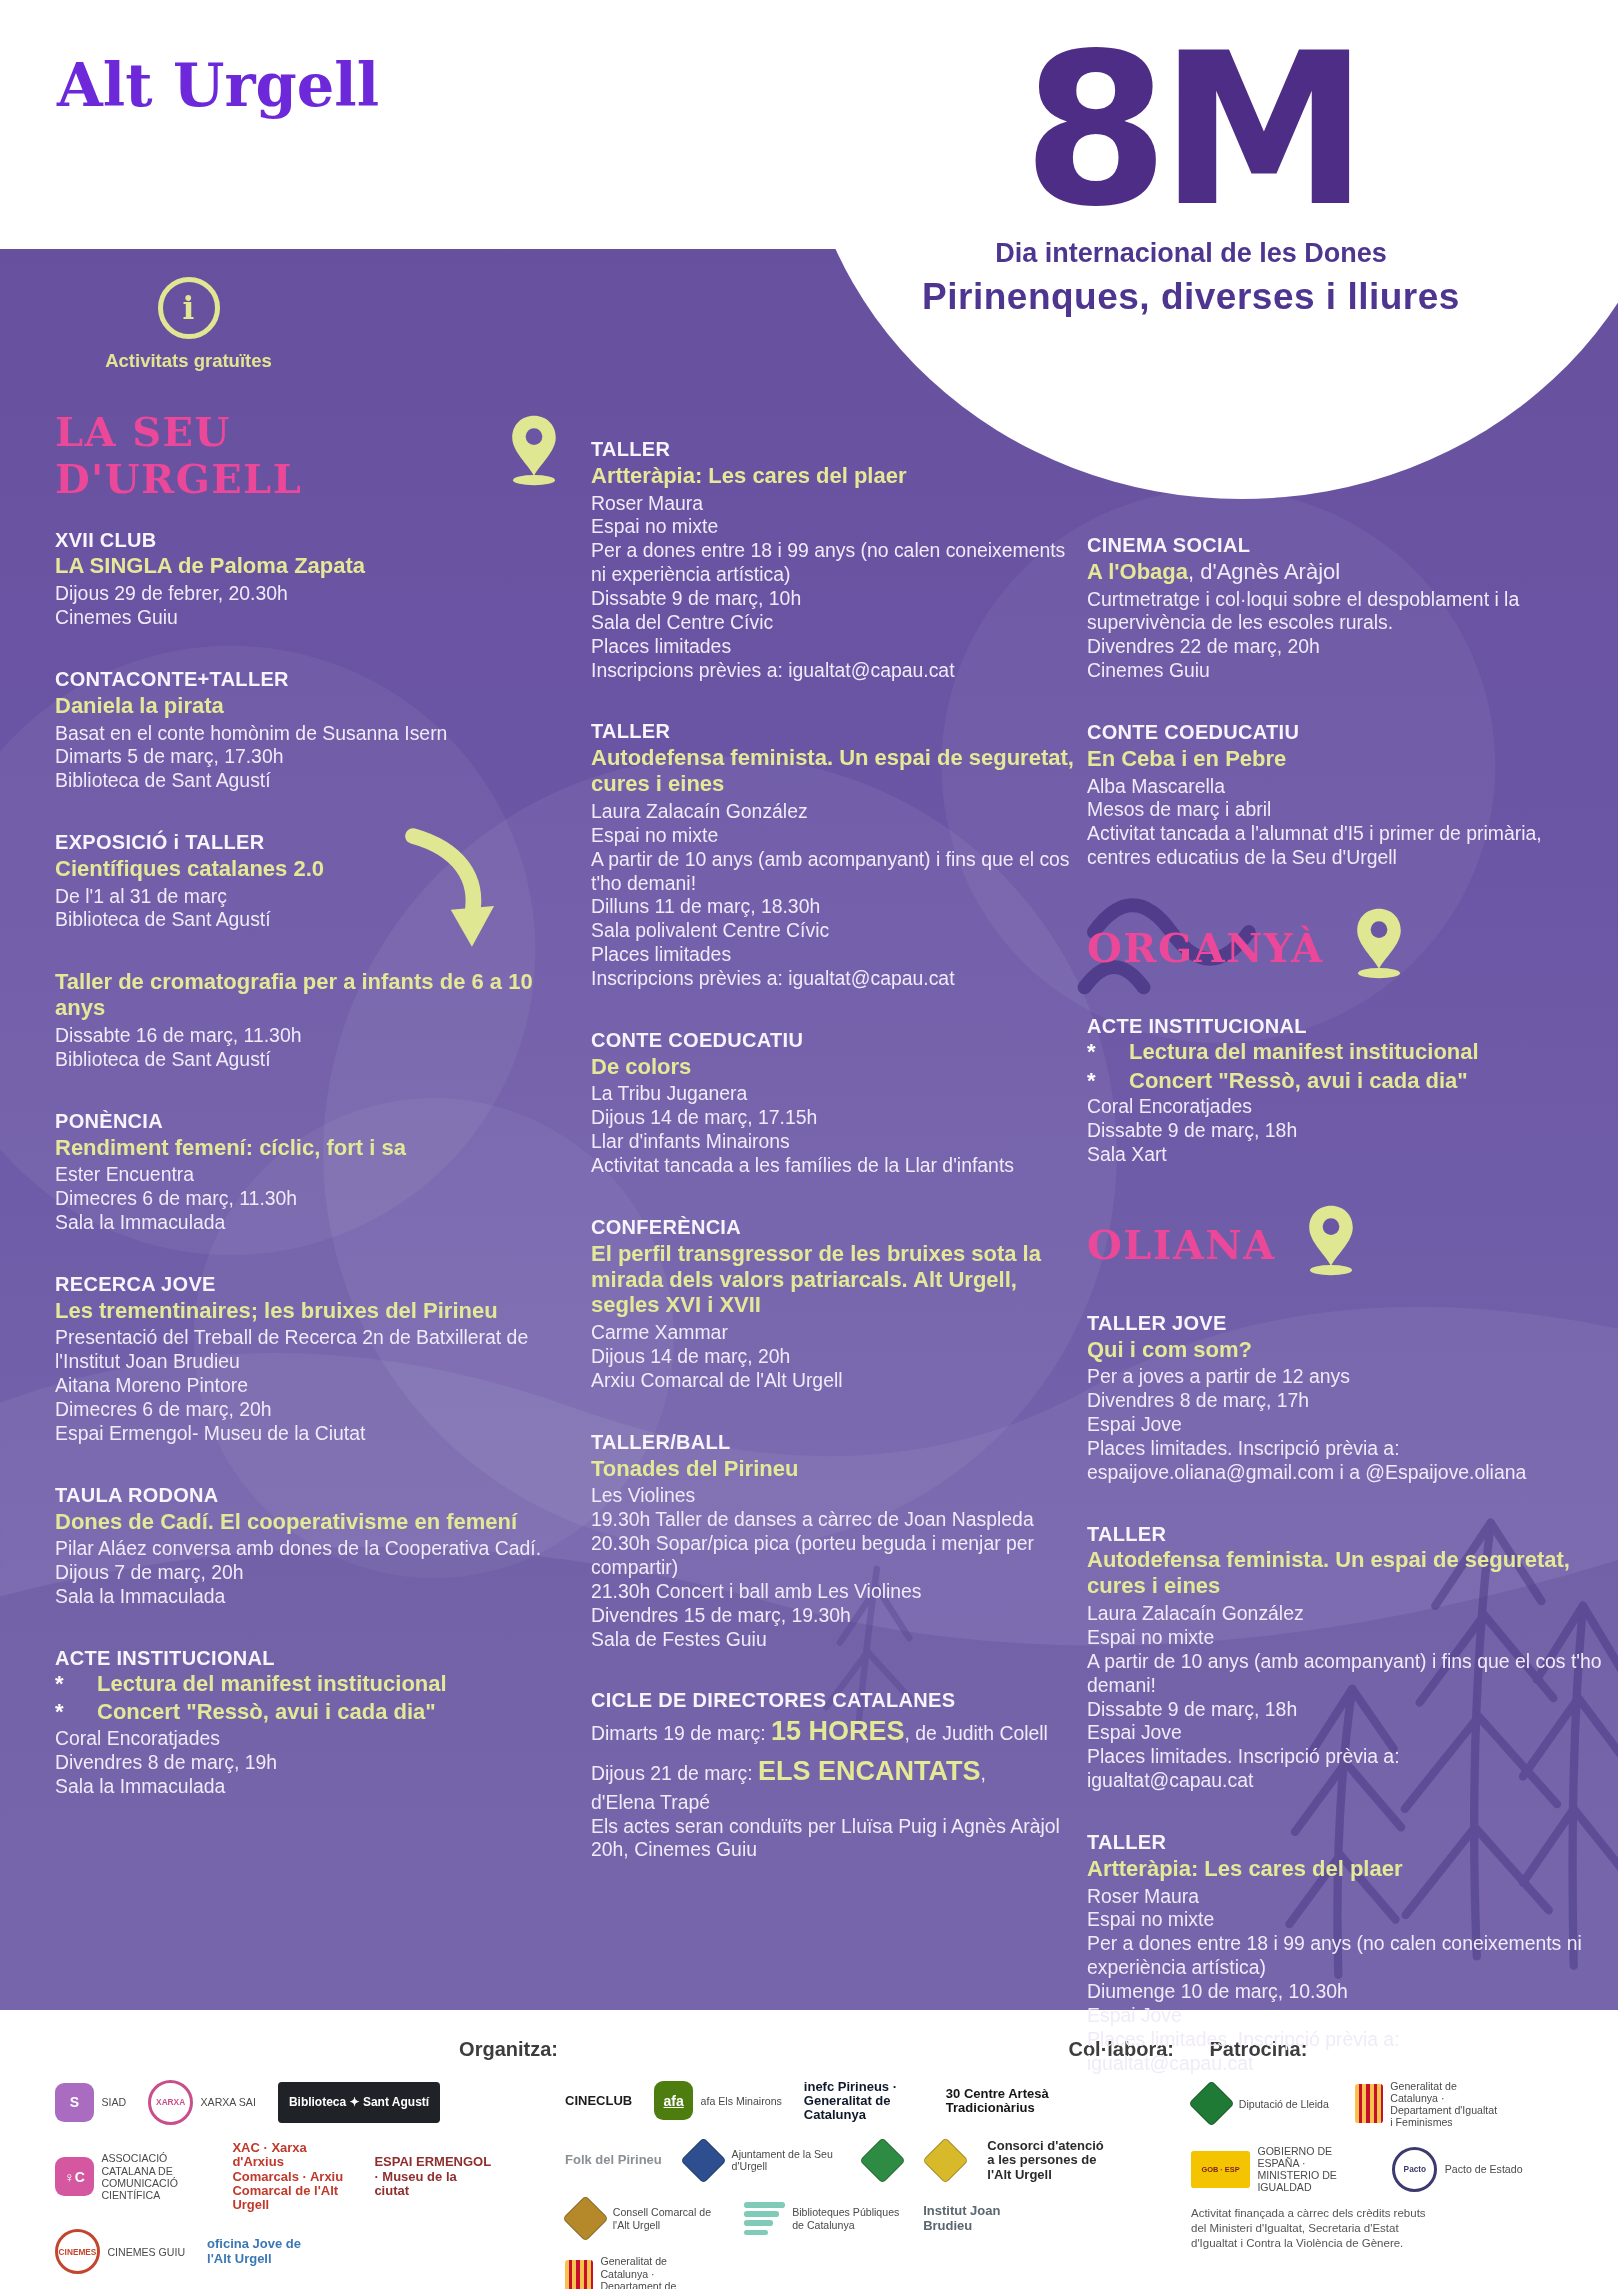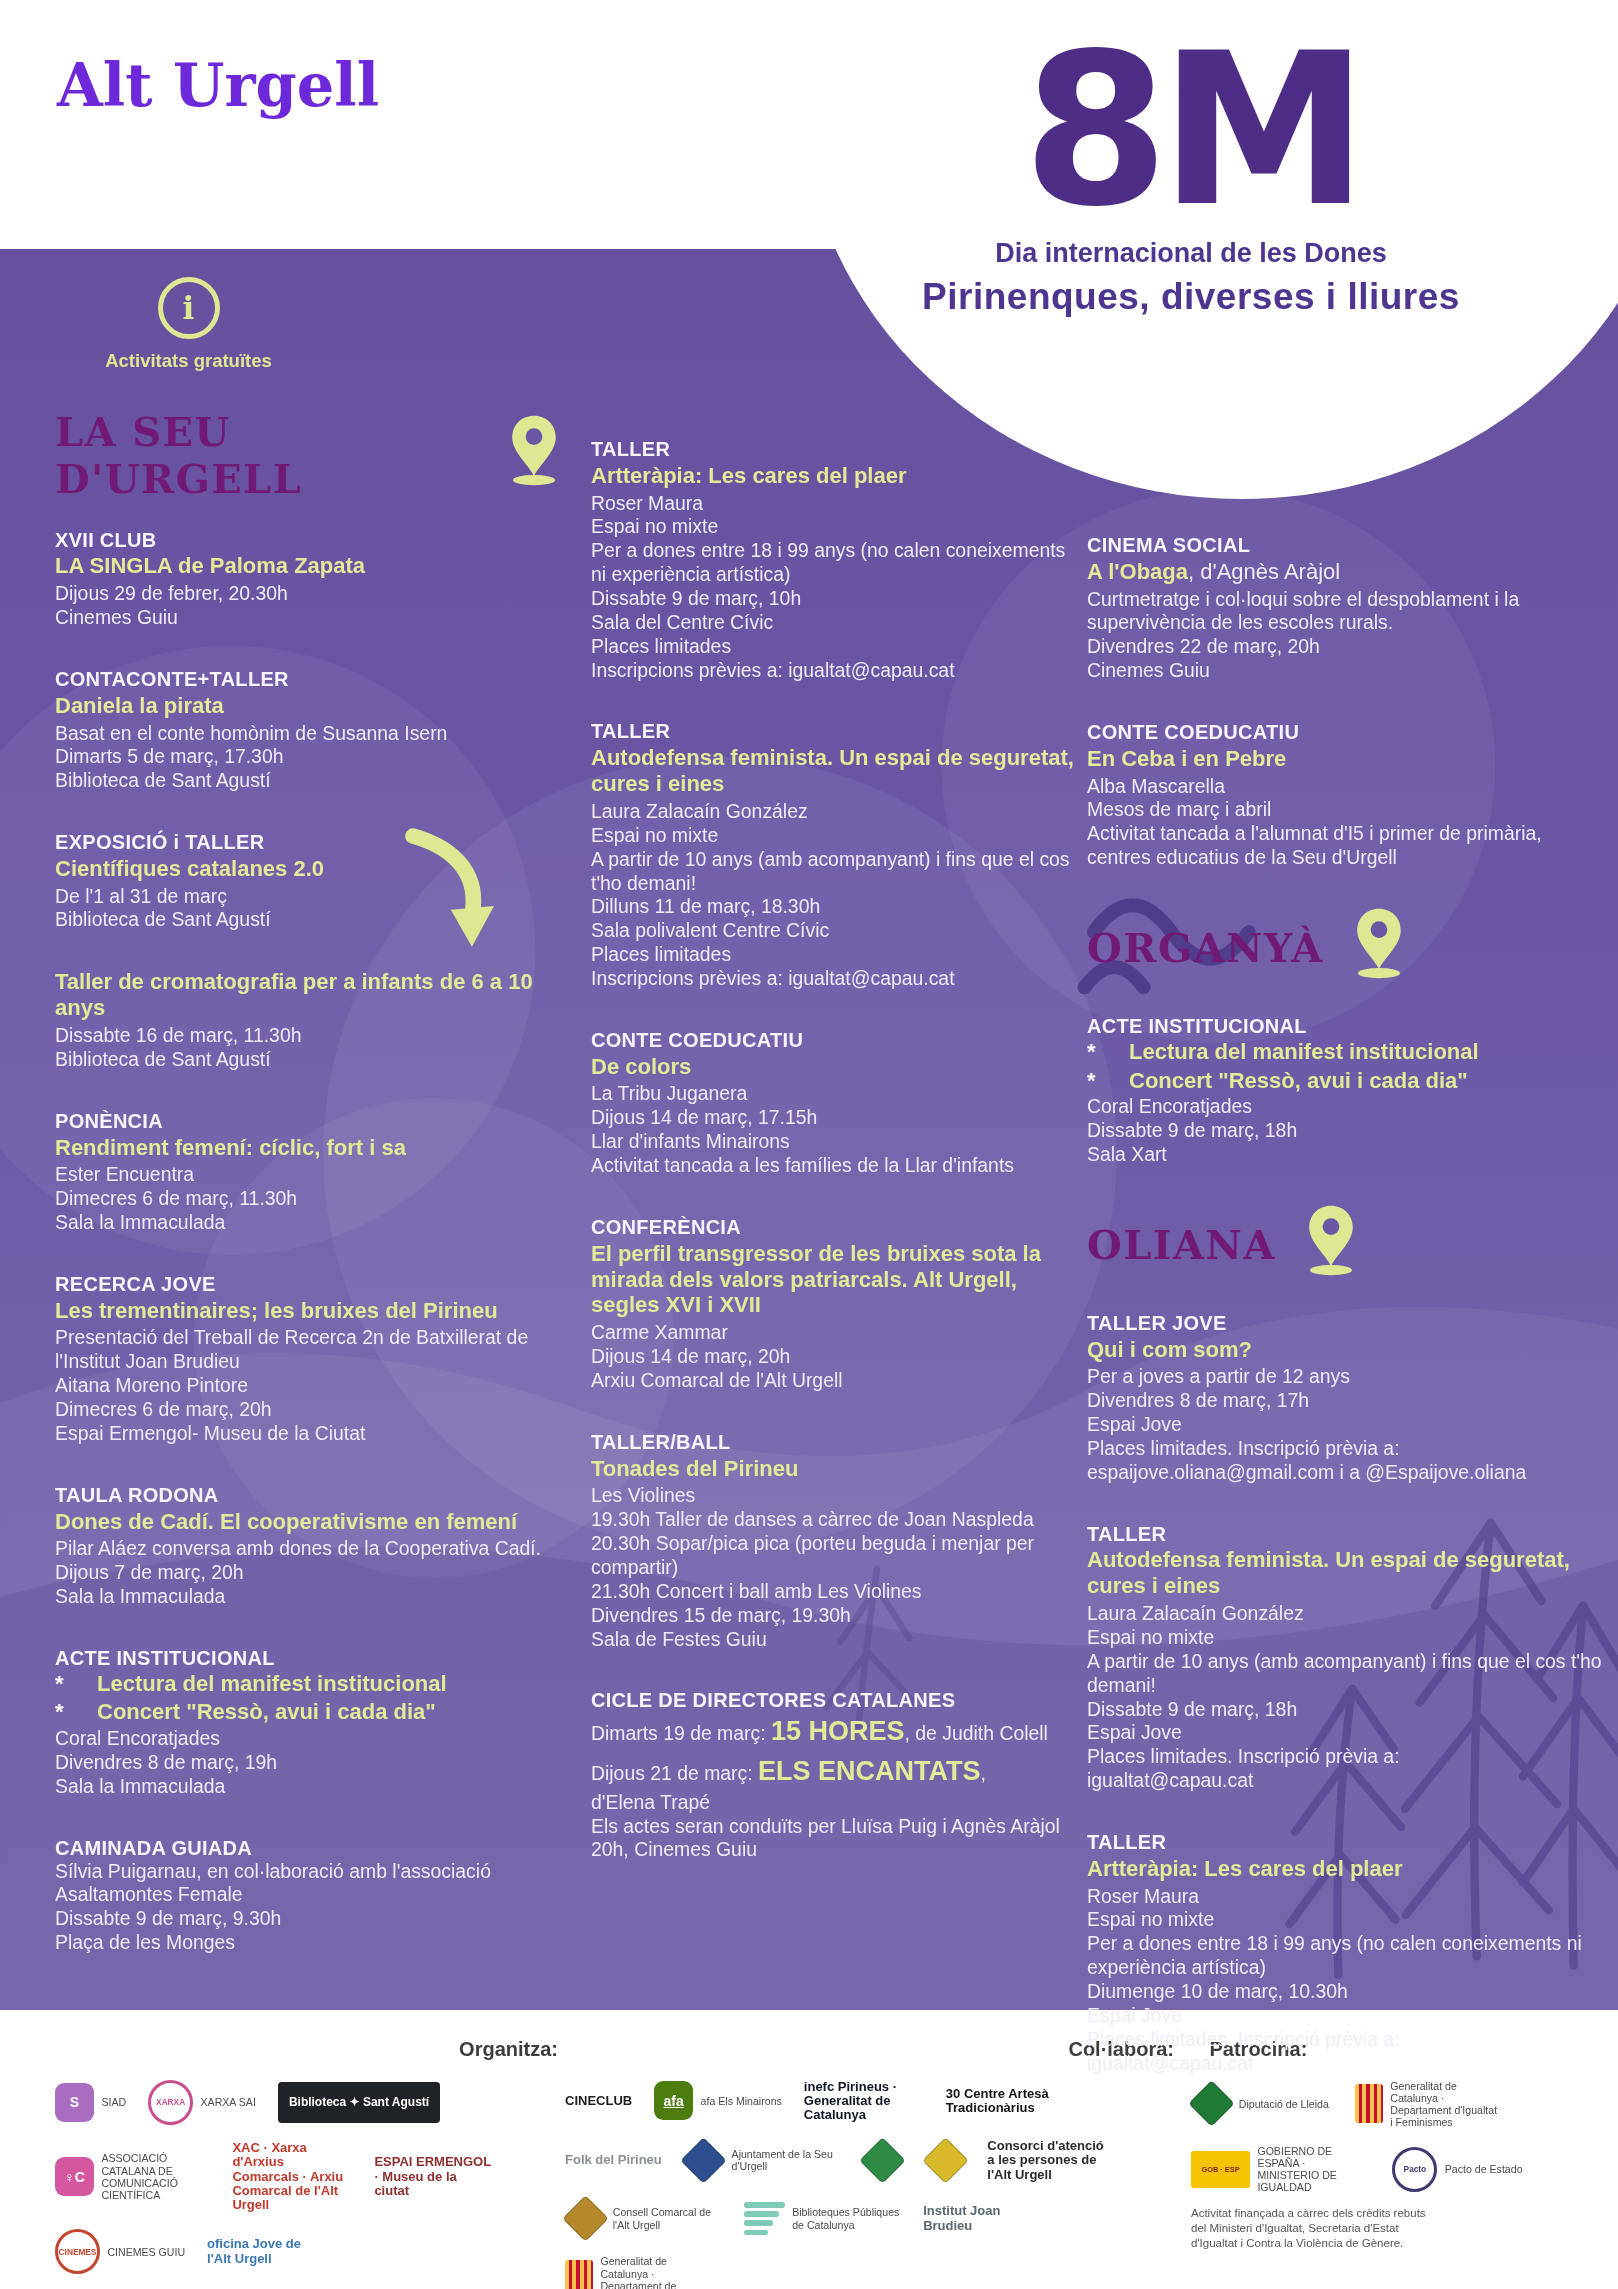--- a/index.html
+++ b/index.html
@@ -43,21 +43,21 @@
   }
   .info-label{ margin-top:11px; font-weight:700; font-size:18.5px; color:#e0e792; }
   
   .col{ position:absolute; z-index:5; }
   .col-0{ left:55px;  top:404px; width:506px; }
   .col-1{ left:591px; top:437px; width:487px; }
   .col-2{ left:1087px; top:533px; width:517px; }
   .loc{
     display:flex; align-items:center; gap:28px;
     font-family:"DejaVu Serif", serif; font-weight:700; font-size:40px;
-    color:#701a75; letter-spacing:1.4px; margin:3.7px 0 26px 0; position:relative;
+    color:#ec4899; letter-spacing:1.4px; margin:3.7px 0 26px 0; position:relative;
   }
   .event{ margin-bottom:37px; position:relative; }
   .event.m-top{ margin-top:13px; }
   .cat{ font-weight:700; font-size:20px; line-height:1.2; color:#f7f4fc; letter-spacing:0.3px; }
   .title{ font-weight:700; font-size:22px; line-height:1.18; color:#e3e996; margin:1.8px 0 2.8px 0; }
   .r-wt{ font-weight:400; color:#f0ebf8; }
   .line{ font-size:19.4px; line-height:1.23; color:#f0ebf8; font-weight:400; }
   .line.film-line{ line-height:1.45; }
   .r-f{ font-weight:700; font-size:27px; color:#e3e996; }
   .line.bullet{ display:flex; align-items:baseline; font-weight:700; font-size:22px; line-height:1.3;}
@@ -207,26 +207,20 @@
           <span class="r-la">Lectura del manifest institucional</span>
         </div>
         <div class="line bullet">
           <span class="r-s">*</span>
           <span class="r-la">Concert "Ressò, avui i cada dia"</span>
         </div>
         <div class="line"><span class="r-w">Coral Encoratjades</span></div>
         <div class="line"><span class="r-w">Divendres 8 de març, 19h</span></div>
         <div class="line"><span class="r-w">Sala la Immaculada</span></div>
       </div>
-      <div class="event">
-        <div class="cat">CAMINADA GUIADA</div>
-        <div class="line"><span class="r-w">Sílvia Puigarnau, en col·laboració amb l'associació Asaltamontes Female</span></div>
-        <div class="line"><span class="r-w">Dissabte 9 de març, 9.30h</span></div>
-        <div class="line"><span class="r-w">Plaça de les Monges</span></div>
-      </div>
     </div>
   <div class="col col-1">
       <div class="event">
         <div class="cat">TALLER</div>
         <div class="title"><span>Artteràpia: Les cares del plaer</span></div>
         <div class="line"><span class="r-w">Roser Maura</span></div>
         <div class="line"><span class="r-w">Espai no mixte</span></div>
         <div class="line"><span class="r-w">Per a dones entre 18 i 99 anys (no calen coneixements ni experiència artística)</span></div>
         <div class="line"><span class="r-w">Dissabte 9 de març, 10h</span></div>
         <div class="line"><span class="r-w">Sala del Centre Cívic</span></div>

